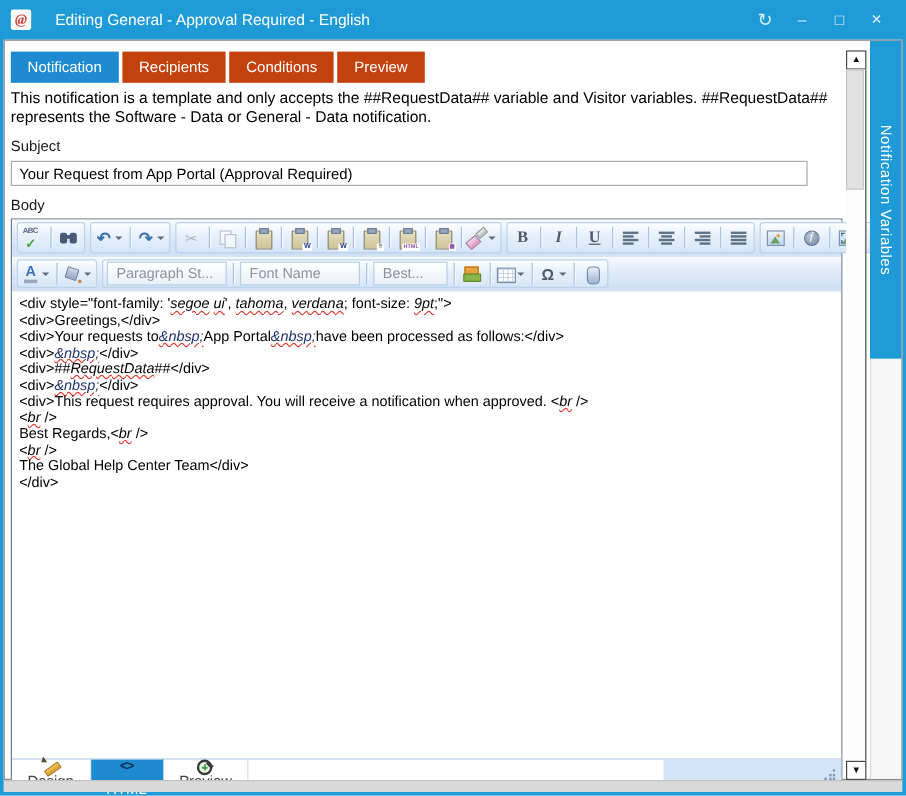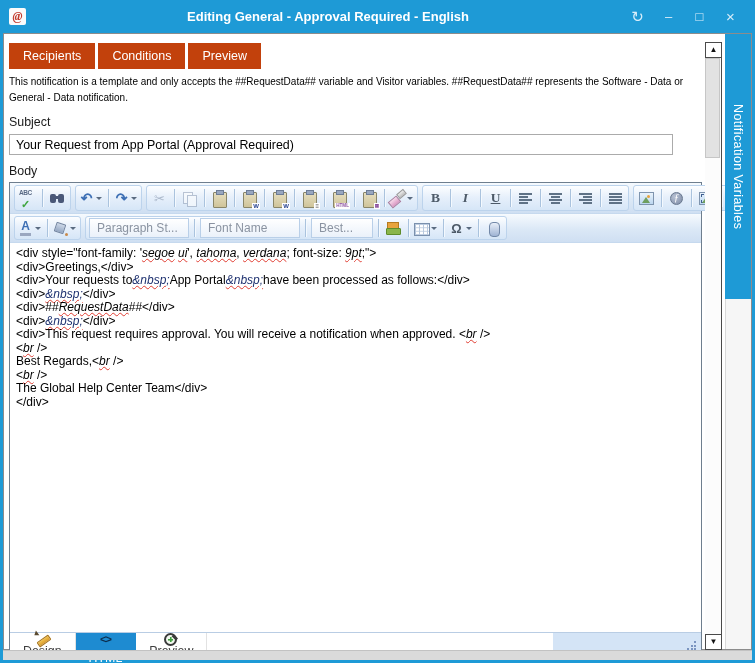--- a/index.html
+++ b/index.html
@@ -10,43 +10,43 @@
     font-family:"Liberation Sans", sans-serif;
     color:#000;
   }
   
   .titlebar { height:33px; display:flex; align-items:center; padding:0 9px; }
   .app-icon {
     width:17px; height:17px; background:#fbfbfb; border-radius:2px;
     color:#c23b2e; font-weight:700; font-size:12px; font-family:"Liberation Serif",serif;
     display:flex; align-items:center; justify-content:center; font-style:italic;
   }
-  .win-title { color:#fff; font-weight:700; font-size:13px; margin-left:8px; flex:1;
-    white-space:nowrap; overflow:hidden;text-align:center; }
+  .win-title { color:#fff; font-weight:400; font-size:13px; margin-left:20px; flex:1;
+    white-space:nowrap; overflow:hidden; }
   .win-controls { display:flex; align-items:center; }
   .wbtn { width:31px; text-align:center; color:#d9edf9; font-size:13px; cursor:default; }
   .wbtn.big { font-size:15px; }
   
   .window-body {
     position:absolute; left:3px; right:3px; top:33px; bottom:13px;
     background:#fff; border:1px solid #8c8c8c;
   }
   .window-footer {
     position:absolute; left:3px; right:3px; bottom:3px; height:10px;
     background:#dadada; border-top:1px solid #c2c2c2;
   }
   
   .main { position:absolute; left:5px; top:9px; width:695px; }
   .tabs { display:flex; gap:3px; height:26px; }
   .tab {
     padding:0 14px; display:flex; align-items:center;
     font-size:12.5px; color:#fff; background:#c2410c; white-space:nowrap;
   }
   .tab.active { background:#1e8bd1; }
-  .description { margin-top:5px; font-size:10px; line-height:16px; width:694px; color:#000; }
+  .description { margin-top:5px; font-size:13px; line-height:16px; width:694px; color:#000; }
   .field-label { margin-top:9px; font-size:12.4px; color:#1a1a1a; }
   .subject-input {
     display:block; margin-top:5px; width:664px; height:21px;
     border:1px solid #ababab; font-size:12.4px; padding:1px 6px;
     font-family:"Liberation Sans", sans-serif; color:#000; background:#fff;
   }
   
   .editor {
     margin-top:4px; width:693px; height:477px; border:1px solid #6e7e8e;
     display:flex; flex-direction:column; background:#fff;
@@ -226,20 +226,21 @@
       <span class="wbtn big">↻</span>
       <span class="wbtn">–</span>
       <span class="wbtn">□</span>
       <span class="wbtn big">×</span>
     </span>
 </div>
 
 <div class="window-body">
   <div class="main">
     <div class="tabs">
+        <div class="tab active">Notification</div>
         <div class="tab">Recipients</div>
         <div class="tab">Conditions</div>
         <div class="tab">Preview</div>
       </div>
     <div class="description">This notification is a template and only accepts the ##RequestData## variable and Visitor variables. ##RequestData## represents the Software - Data or General - Data notification.</div>
     <div class="field-label">Subject</div>
     <input class="subject-input" type="text" value="Your Request from App Portal (Approval Required)" style="">
     <div class="field-label">Body</div>
 
     <div class="editor">

